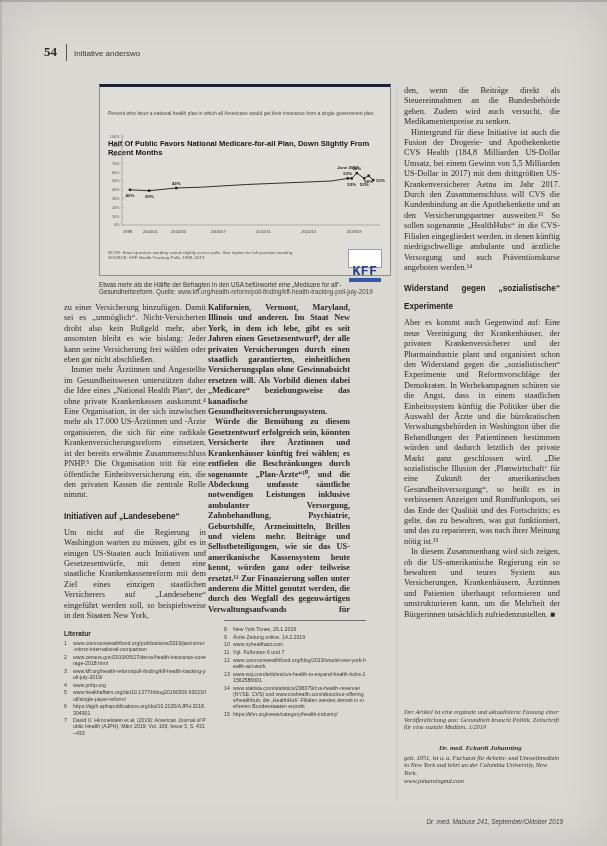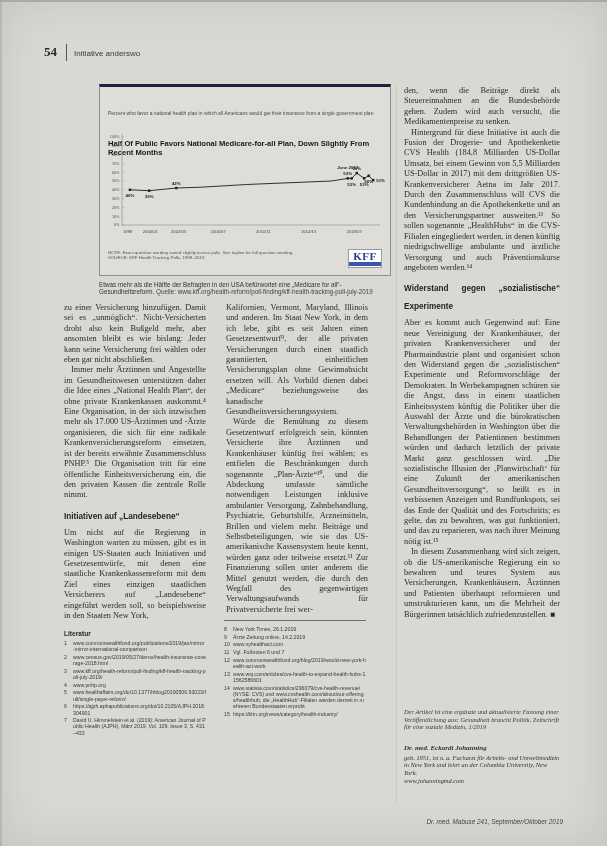--- a/index.html
+++ b/index.html
@@ -19,53 +19,53 @@
           border:1px solid #8f8e8a;border-top:3px solid #1d2140;box-sizing:border-box;}
   .fig-title{position:absolute;left:8px;top:5px;width:272px;font-family:"Liberation Sans",sans-serif;
              font-size:7.6px;line-height:8.8px;font-weight:bold;color:#191919;margin-top:48px;}
   .fig-sub{position:absolute;left:8px;top:24px;width:268px;font-family:"Liberation Sans",sans-serif;
            font-size:5px;line-height:5.8px;color:#4a4a48;}
   .fig-svg{position:absolute;left:4px;top:40px;}
   .fig-note{position:absolute;left:8px;top:163px;width:220px;font-family:"Liberation Sans",sans-serif;
             font-size:4.4px;line-height:5.4px;color:#56555234;color:#555450;}
   .kff-logo{position:absolute;right:8px;bottom:7px;width:32px;height:17px;background:#ffffff;
             border:0.5px solid #9a99a8;text-align:center;}
-  .kff-logo .kff-txt{display:block;font-family:Liberation Serif, serif;font-weight:bold;
-            font-size:11px;line-height:12px;color:#233f8c;letter-spacing:0.5px;}
+  .kff-logo .kff-txt{display:block;font-family:Liberation Mono, monospace;font-weight:bold;
+            font-size:13px;line-height:12px;color:#233f8c;letter-spacing:0.5px;margin-top:16px;}
   .kff-logo .kff-bar{display:block;height:4px;background:#3a57a5;}
 
   .caption{position:absolute;left:99px;top:281px;width:292px;font-family:"Liberation Sans",sans-serif;
            font-size:6.3px;line-height:7.4px;color:#34332f;}
   .caption .src{color:#45443f;}
 
   
   .col{position:absolute;font-size:8.3px;line-height:10.4px;color:#2e2c29;text-align:justify;overflow:hidden;}
   .col p{margin:0 0 0 0;}
   .col p + p{text-indent:7px;}
   .col h3{margin:7px 0 2px 0;font-family:"Liberation Sans",sans-serif;font-size:8.2px;line-height:18px;color:#201f1c;}
   .col1{left:64px;top:303px;width:142px;height:322px;}
-  .col2{left:226px;top:303px;width:142px;height:312px;}
+  .col2{left:208px;top:303px;width:142px;height:312px;font-weight:bold;}
   .col3{left:404px;top:86px;width:156px;height:618px;}
   .colrule{position:absolute;left:396px;top:86px;width:1px;height:716px;background:#c8c7c2;}
 
   
   .lit{position:absolute;left:64px;top:630px;width:142px;height:186px;overflow:hidden;}
   .lit-head{font-family:"Liberation Sans",sans-serif;font-weight:bold;font-size:6.6px;color:#2b2a27;margin:0 0 3px 0;}
   .reflist{font-family:"Liberation Sans",sans-serif;font-size:5.2px;line-height:6.2px;color:#3b3a36;}
   .reflist .ref{display:flex;margin-bottom:1.5px;}
   .reflist .ref .n{width:9px;flex:none;}
   .reflist .ref .t{flex:1;word-break:break-all;}
   .fns{position:absolute;left:224px;top:620px;width:142px;height:196px;overflow:hidden;
        border-top:0.5px solid #706f6b;padding-top:5px;box-sizing:border-box;}
 
   
   .endnote{position:absolute;left:404px;top:708px;width:156px;font-style:italic;
            font-size:6.4px;line-height:7.6px;color:#3a3935;}
   .author{position:absolute;left:404px;top:745px;width:156px;font-size:6.4px;line-height:7.6px;color:#34332f;}
-  .author .name{font-weight:bold;font-style:italic;font-size:7px;margin-bottom:1px;}
+  .author .name{font-weight:bold;font-style:italic;font-size:7px;margin-bottom:1px;margin-left:35px;}
   .author .bio{font-style:italic;}
   .author .site{font-style:italic;margin-top:1px;}
 
   .footer{position:absolute;right:44px;top:818px;font-family:"Liberation Sans",sans-serif;
           font-size:6.4px;color:#45443f;font-style:italic;}
 </style>
 </head>
 <body>
 
 <div class="page">

